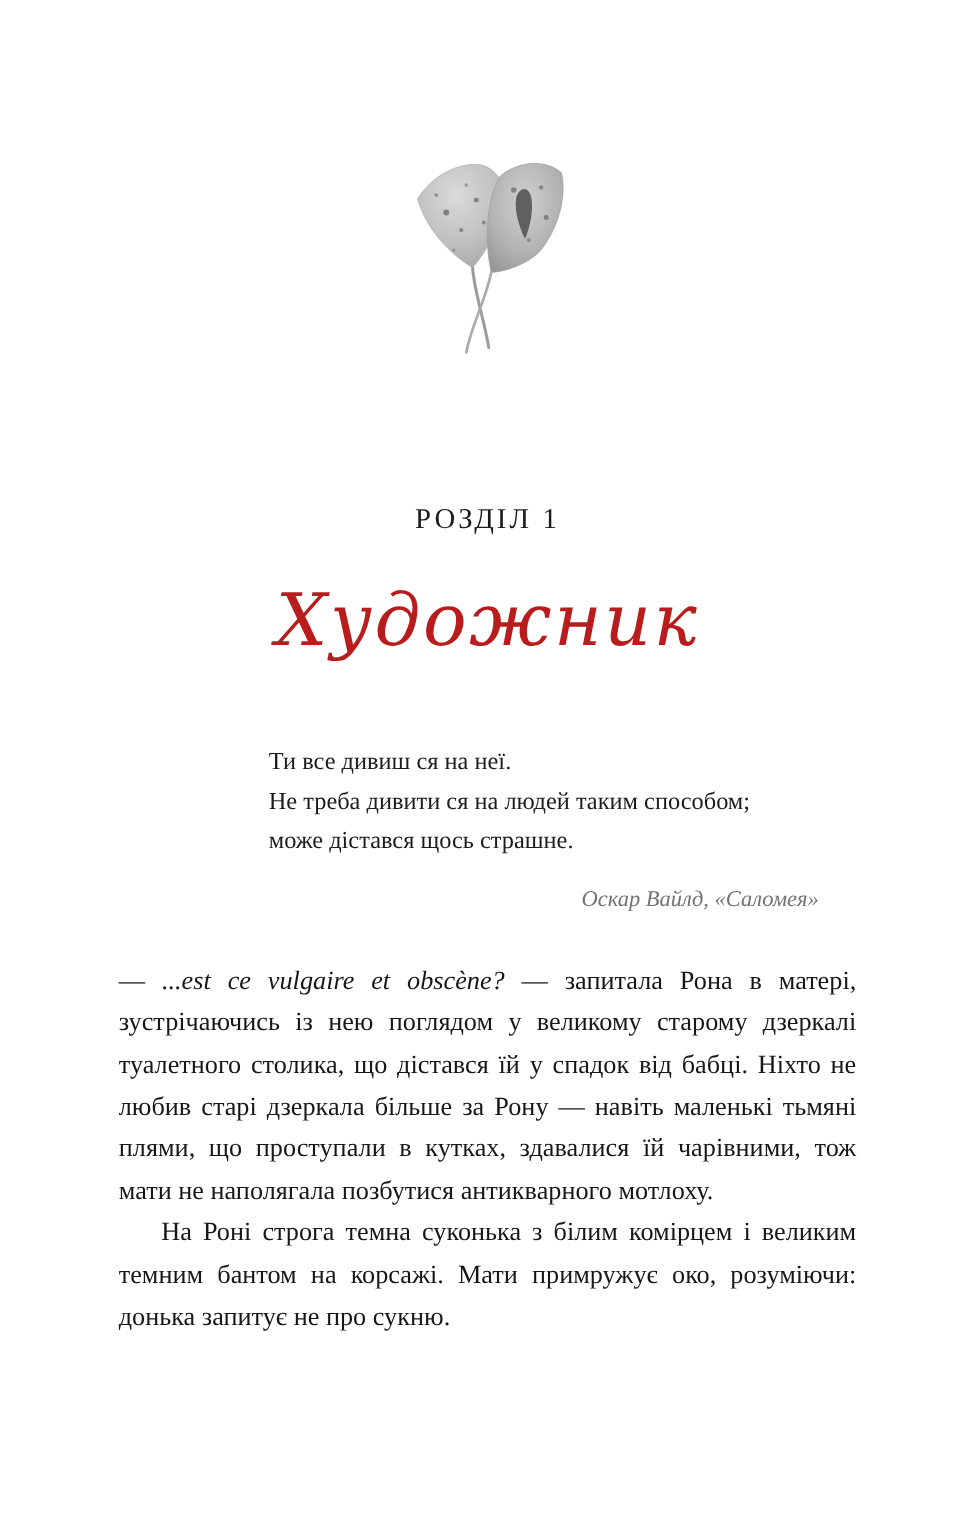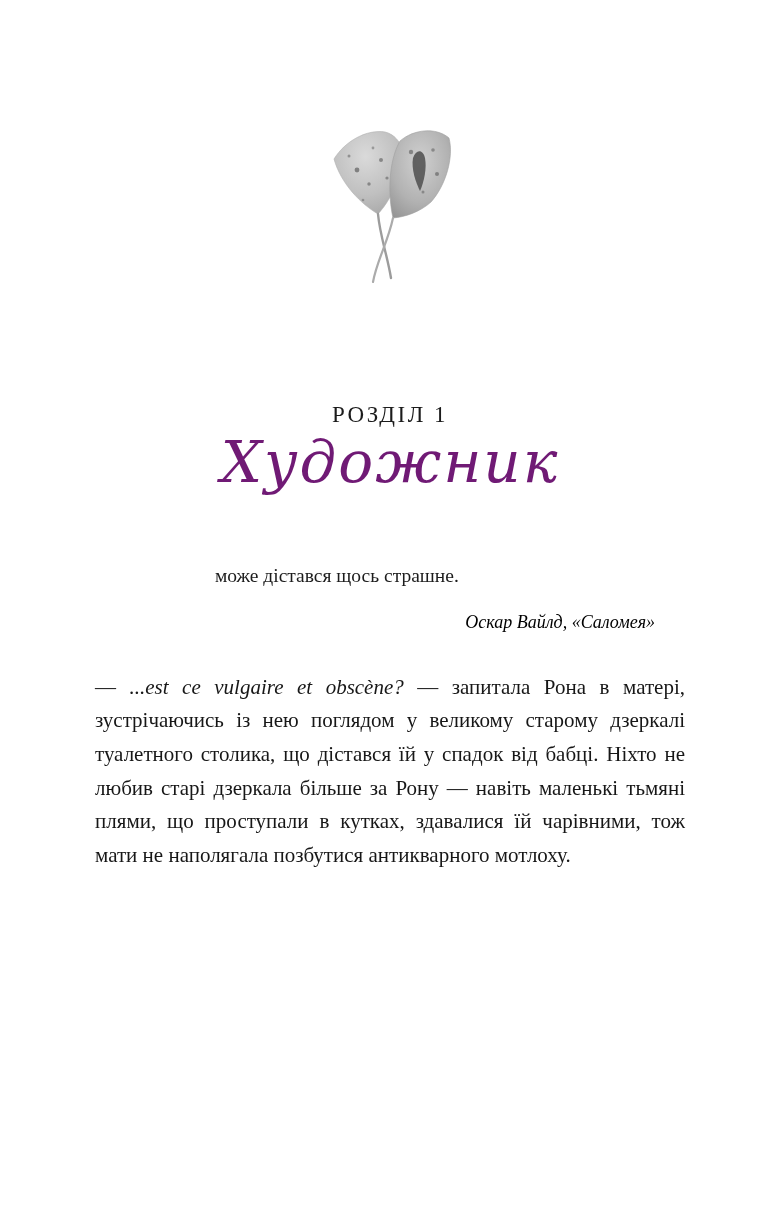--- a/index.html
+++ b/index.html
@@ -24,45 +24,46 @@
     justify-content: center;
   }
   .chapter-label {
     margin-top: 118px;
     text-align: center;
     font-size: 23px;
     letter-spacing: 2.5px;
     color: #1b1b1b;
   }
   .chapter-title {
+    margin-top: 34px;
     text-align: center;
     font-family: "DejaVu Serif", serif;
     font-style: italic;
     font-weight: 400;
     font-size: 58px;
     letter-spacing: 2px;
-    color: #701a75;
+    color: #b91c1c;
   }
   .epigraph {
     margin: 64px 0 0 215px;
     width: 470px;
     font-size: 19.5px;
     line-height: 1.62;
     color: #1c1c1c;
   }
   .epigraph .line {
     white-space: nowrap;
   }
   .attribution {
     margin-top: 16px;
     padding-right: 30px;
     text-align: right;
     font-style: italic;
     font-size: 18px;
-    color: #000000;
+    color: #737373;
   }
   .body-text {
     margin: 34px 95px 12px 95px;
     font-size: 21px;
     line-height: 1.6;
     text-align: justify;
     color: #171717;
   }
   .body-text p {
     margin: 0;
@@ -113,23 +114,26 @@
       <path d="M93,102 C95,124 102,142 106,166" stroke="#9c9c9c" stroke-width="2.4" fill="none" stroke-linecap="round"></path>
       <path d="M108,106 C103,130 92,148 88,170" stroke="#ababab" stroke-width="2.2" fill="none" stroke-linecap="round"></path>
     </svg>
   </div>
 
   <div class="chapter-label">РОЗДІЛ 1</div>
 
   <div class="chapter-title">Художник</div>
 
   <div class="epigraph">
+    <div class="line">Ти все дивиш ся на неї.</div>
+    <div class="line">Не треба дивити ся на людей таким способом;</div>
     <div class="line">може дістався щось страшне.</div>
     <div class="attribution">Оскар Вайлд, «Саломея»</div>
   </div>
 
   <div class="body-text">
     <p>
       <span>— </span><em>...est ce vulgaire et obscène?</em><span> — запитала Рона в матері, зустрічаючись із нею поглядом у великому старому дзеркалі туалетного столика, що дістався їй у спадок від бабці. Ніхто не любив старі дзеркала більше за Рону — навіть маленькі тьмяні плями, що проступали в кутках, здавалися їй чарівними, тож мати не наполягала позбутися антикварного мотлоху.</span>
     </p>
+    <p class="indented">На Роні строга темна суконька з білим комірцем і великим темним бантом на корсажі. Мати примружує око, розуміючи: донька запитує не про сукню.</p>
   </div>
 
 </div>
 
 </body></html>

